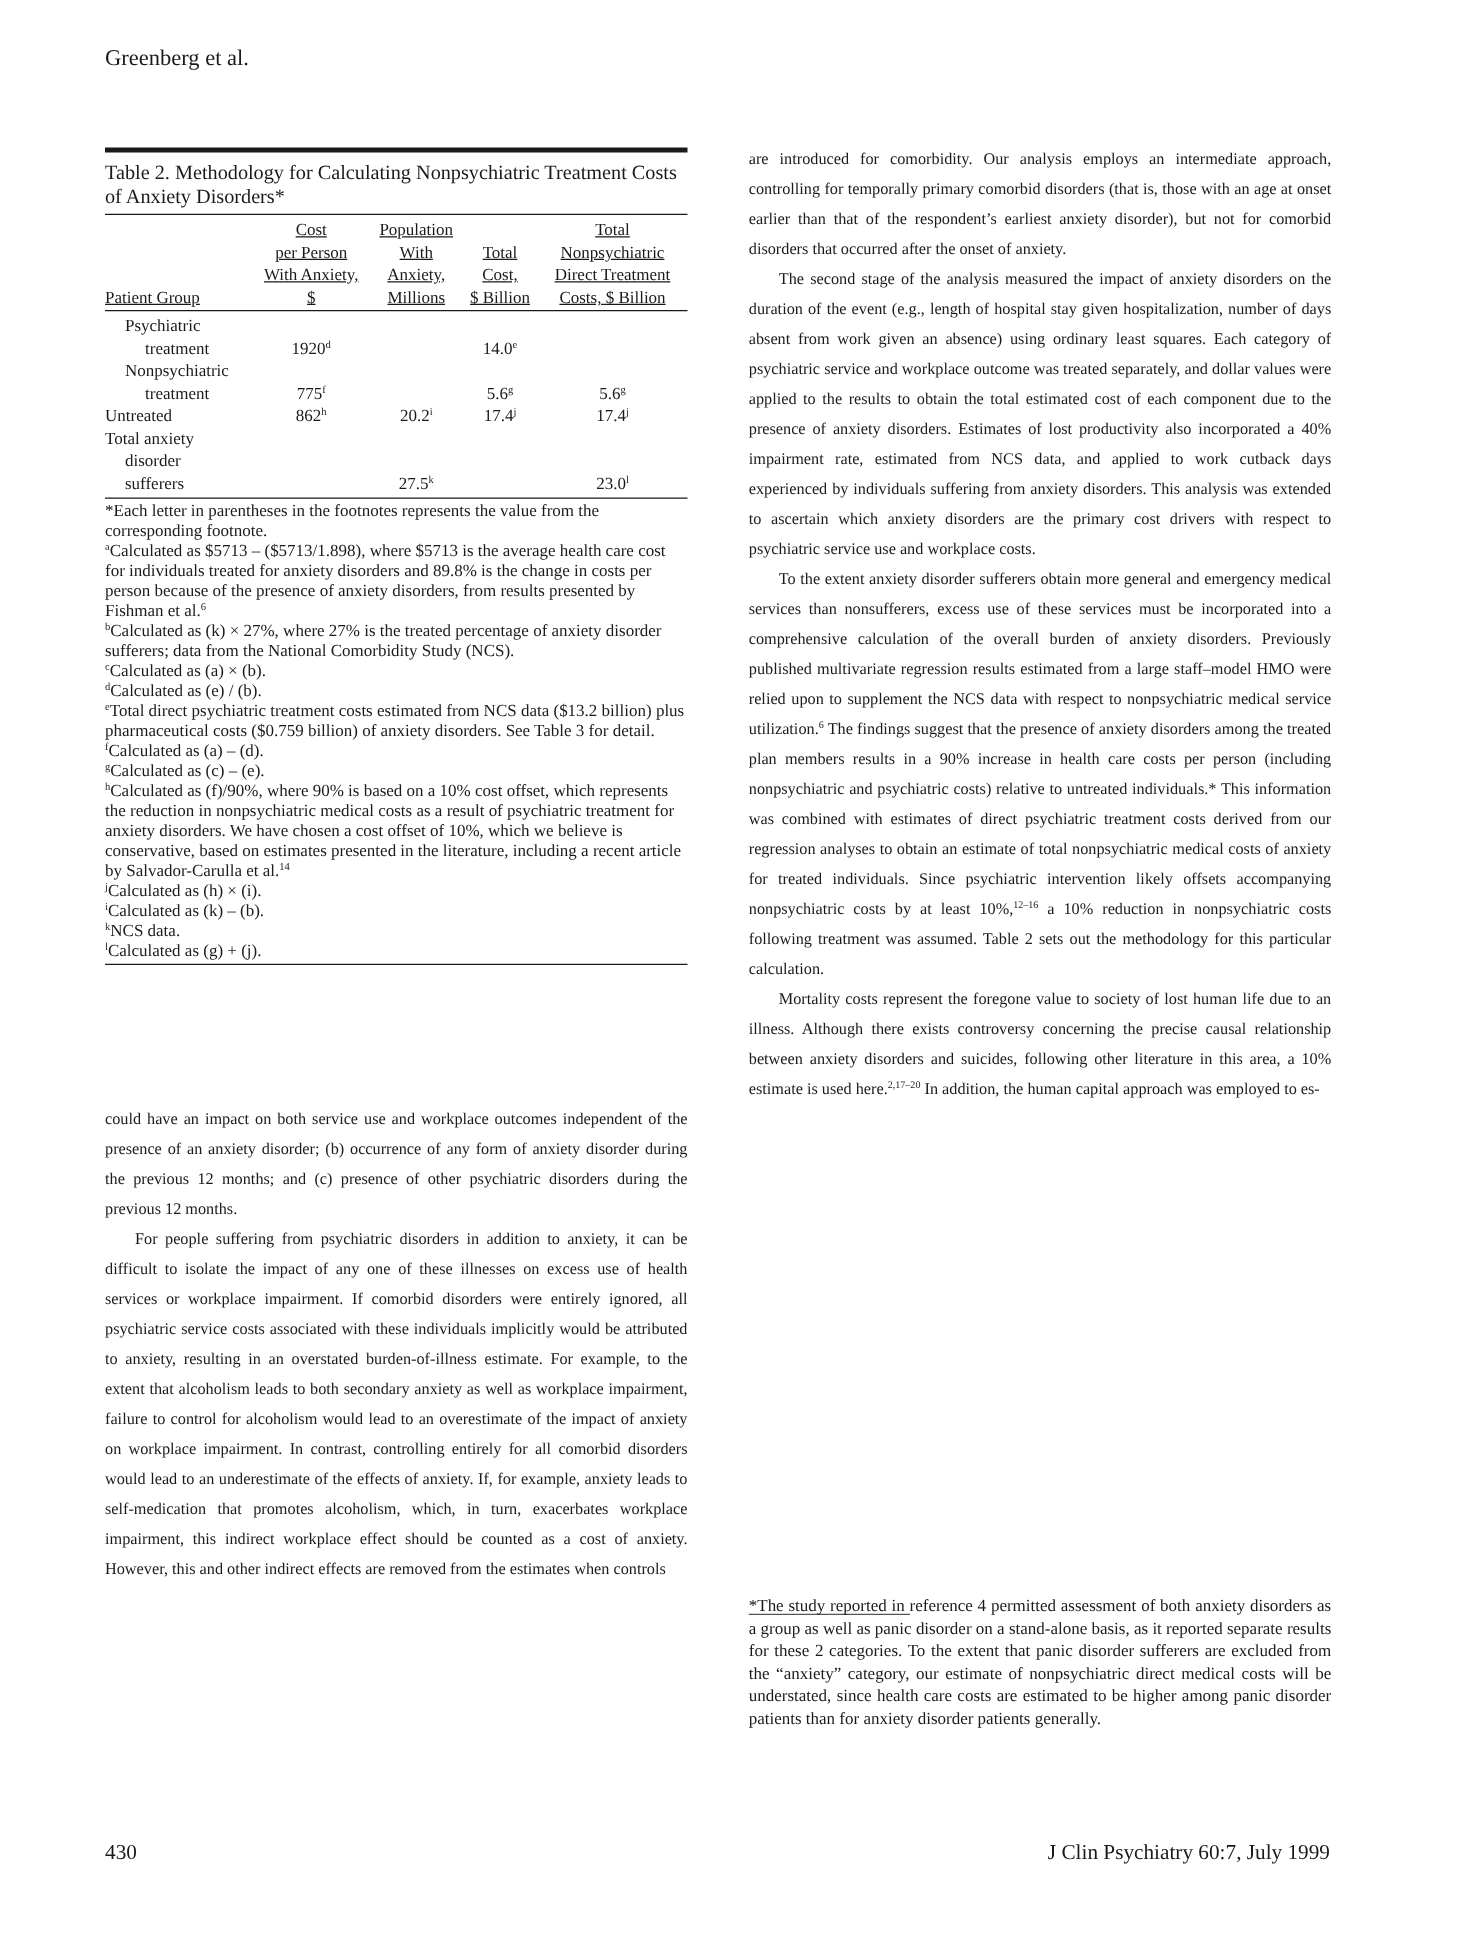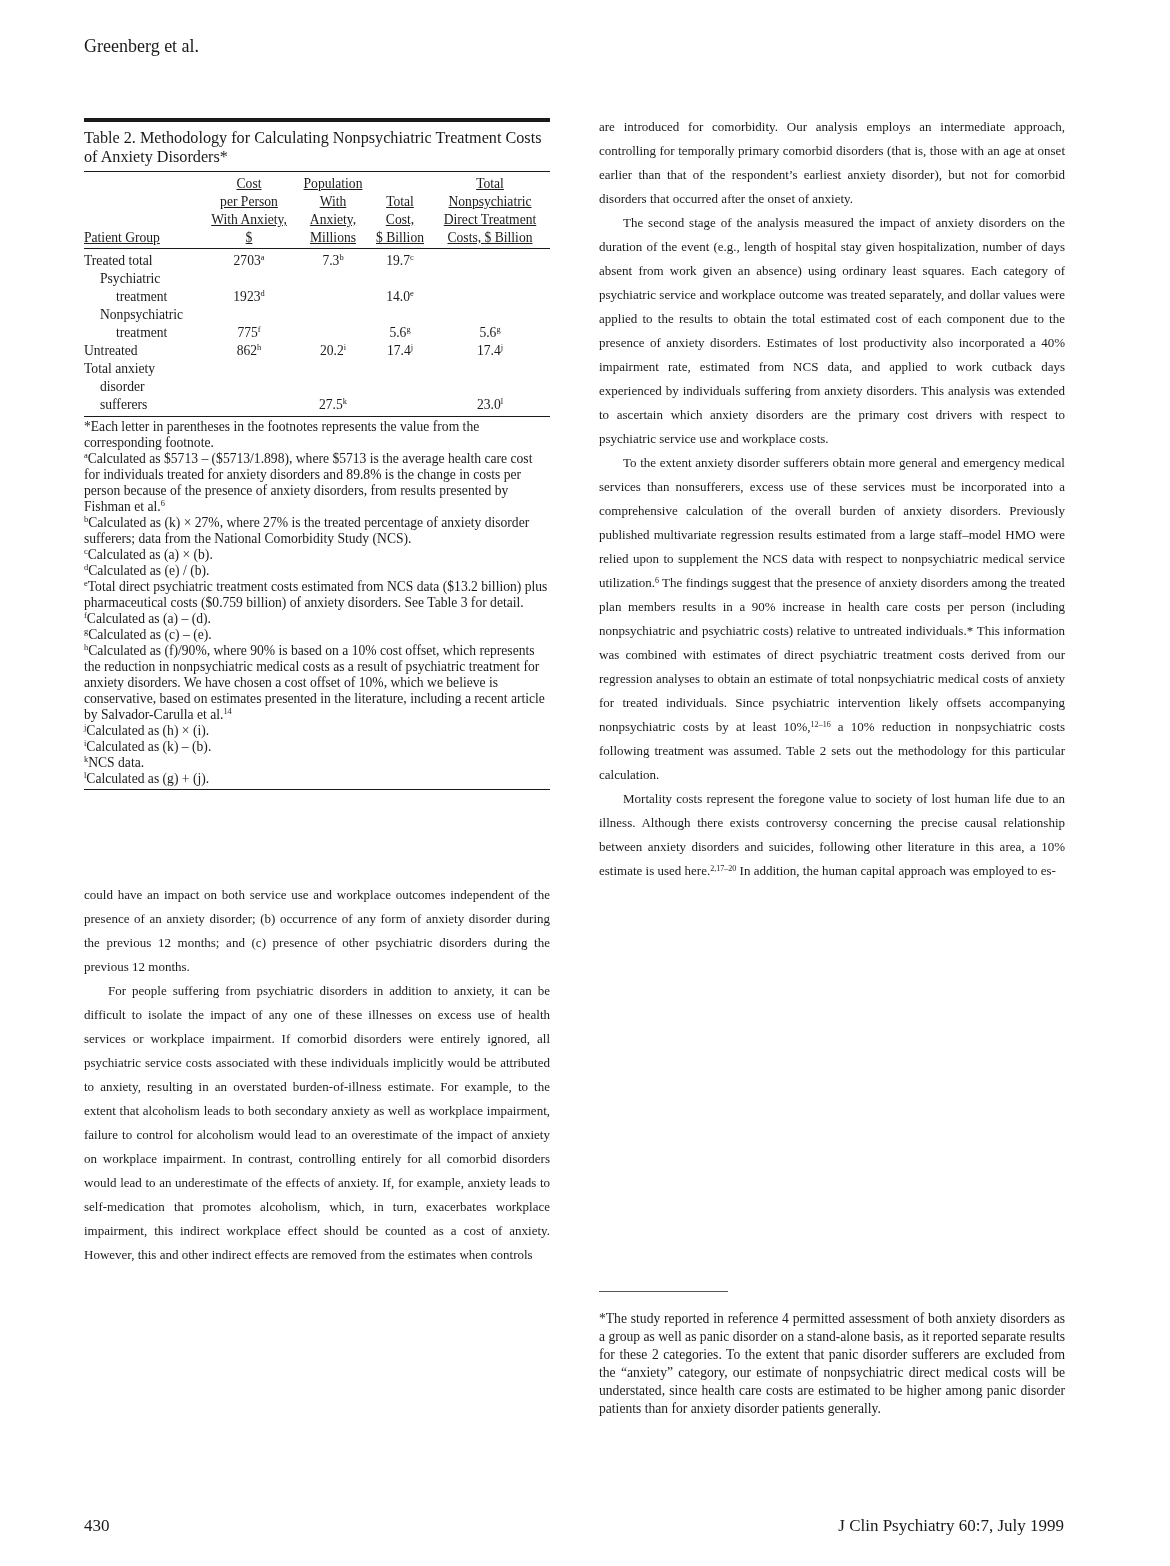--- a/index.html
+++ b/index.html
@@ -26,23 +26,23 @@
   td.group { text-align: left; }
   td.group.l1 { padding-left: 16px; }
   td.group.l2 { padding-left: 32px; }
   td.group.l1b { padding-left: 16px; }
   .hdr-rule td { padding: 0; height: 1px; background: #1a1a1a; }
   .sp-top td { height: 3px; }
   .footnotes { font-size: 13.6px; line-height: 16px; padding: 2px 0 2px 0; }
   .footnotes div { margin: 0; }
 
   .fn-rule { position: absolute; left: 599px; top: 1291px; width: 129px; height: 1px; background: #555; }
-  .fn-text { position: absolute; left: 599px; top: 1310px; width: 466px; font-size: 13.6px; line-height: 18px; text-align: justify; }
+  .fn-text { position: absolute; left: 599px; top: 1276px; width: 466px; font-size: 13.6px; line-height: 18px; text-align: justify; }
 
-  .folio { position: absolute; top: 1516px; font-size: 17px; text-align: right; }
+  .folio { position: absolute; top: 1472px; font-size: 17px; text-align: right; }
   .folio-left { left: 84px; }
   .folio-right { right: 106px; }
 </style>
 </head>
 <body>
 
 <div class="running-head">Greenberg et al.</div>
 
 <div class="table-block">
   <div class="rule-thick"></div>
@@ -80,35 +80,28 @@
       </tr>
       <tr class="hdr-rule">
           <td colspan="5"></td>
         </tr>
       <tr class="sp-top">
           <td colspan="5"></td>
         </tr>
     </thead>
     <tbody>
 
-      <tr>
-        <td class="group">Treated total</td>
-        <td><span>2703</span><sup>a</sup></td>
-        <td><span>7.3</span><sup>b</sup></td>
-        <td><span>19.7</span><sup>c</sup></td>
-        <td><span></span><sup></sup></td>
-      </tr>
 
       <tr>
         <td class="group l1">Psychiatric</td>
         <td colspan="4"></td>
       </tr>
       <tr>
         <td class="group l2">treatment</td>
-        <td><span>1923</span><sup>d</sup></td>
+        <td><span>1920</span><sup>d</sup></td>
         <td><span></span><sup></sup></td>
         <td><span>14.0</span><sup>e</sup></td>
         <td><span></span><sup></sup></td>
       </tr>
 
       <tr>
         <td class="group l1">Nonpsychiatric</td>
         <td colspan="4"></td>
       </tr>
       <tr>

